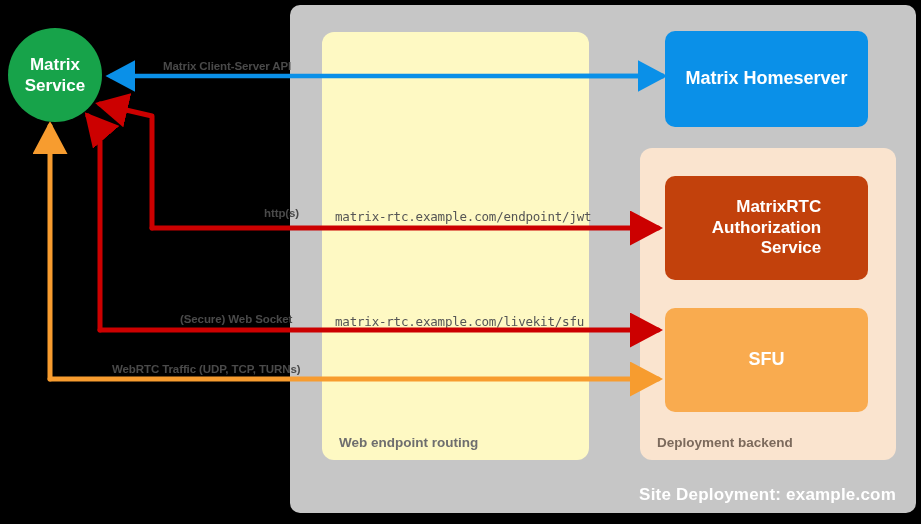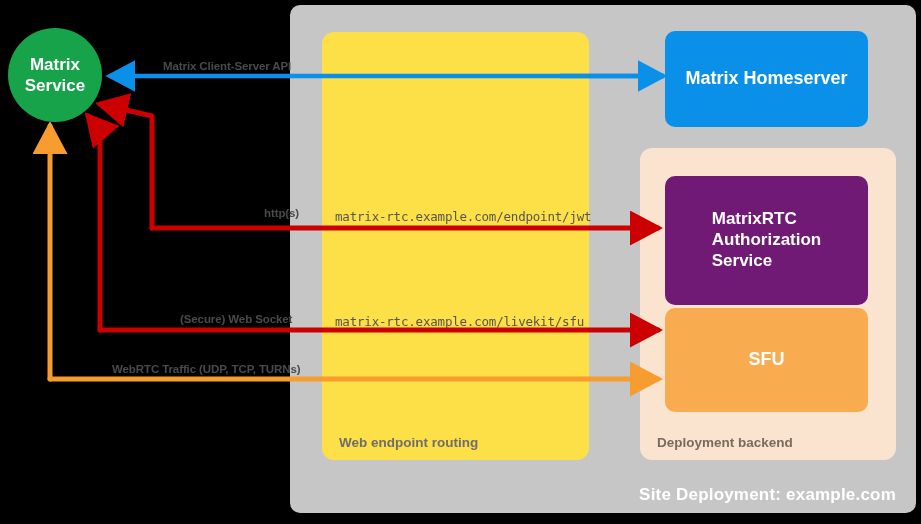--- a/index.html
+++ b/index.html
@@ -12,36 +12,36 @@
     background:#c6c6c6;border-radius:10px;
   }
   .site-label{
     position:absolute;right:20px;bottom:8px;
     color:#ffffff;font-size:17px;font-weight:bold;letter-spacing:.2px;
     white-space:nowrap;
   }
   .group-box{
     position:absolute;border-radius:12px;
   }
-  .group-web{left:322px;top:32px;width:267px;height:428px;background:#fde047;}
+  .group-web{left:322px;top:32px;width:267px;height:428px;background:#fef9c3;}
   .group-rtc{left:640px;top:148px;width:256px;height:312px;background:#fae4cf;}
   .group-title{
     position:absolute;bottom:10px;left:17px;
     font-size:13.5px;font-weight:bold;color:#6e6e6e;white-space:nowrap;
   }
   .group-title.rtc{color:#7c6a5c;}
 
   
   .node{
     position:absolute;border-radius:10px;display:flex;align-items:center;
-    justify-content:center;text-align:left;color:#ffffff;font-weight:bold;
+    justify-content:center;text-align:right;color:#ffffff;font-weight:bold;
     line-height:1.22;
   }
   .node-homeserver{left:665px;top:31px;width:203px;height:96px;background:#0a90e8;font-size:18px;}
-  .node-auth{left:665px;top:176px;width:203px;height:129px;background:#701a75;font-size:17px;}
+  .node-auth{left:665px;top:176px;width:203px;height:104px;background:#c2410c;font-size:17px;}
   .node-sfu{left:665px;top:308px;width:203px;height:104px;background:#f9ab4f;font-size:18px;}
 
   
   .client-circle{
     position:absolute;left:8px;top:28px;width:94px;height:94px;border-radius:50%;
     background:#17a34a;color:#ffffff;font-weight:bold;font-size:17px;
     display:flex;flex-direction:column;align-items:center;justify-content:center;
     line-height:1.25;text-align:left;
   }
 

